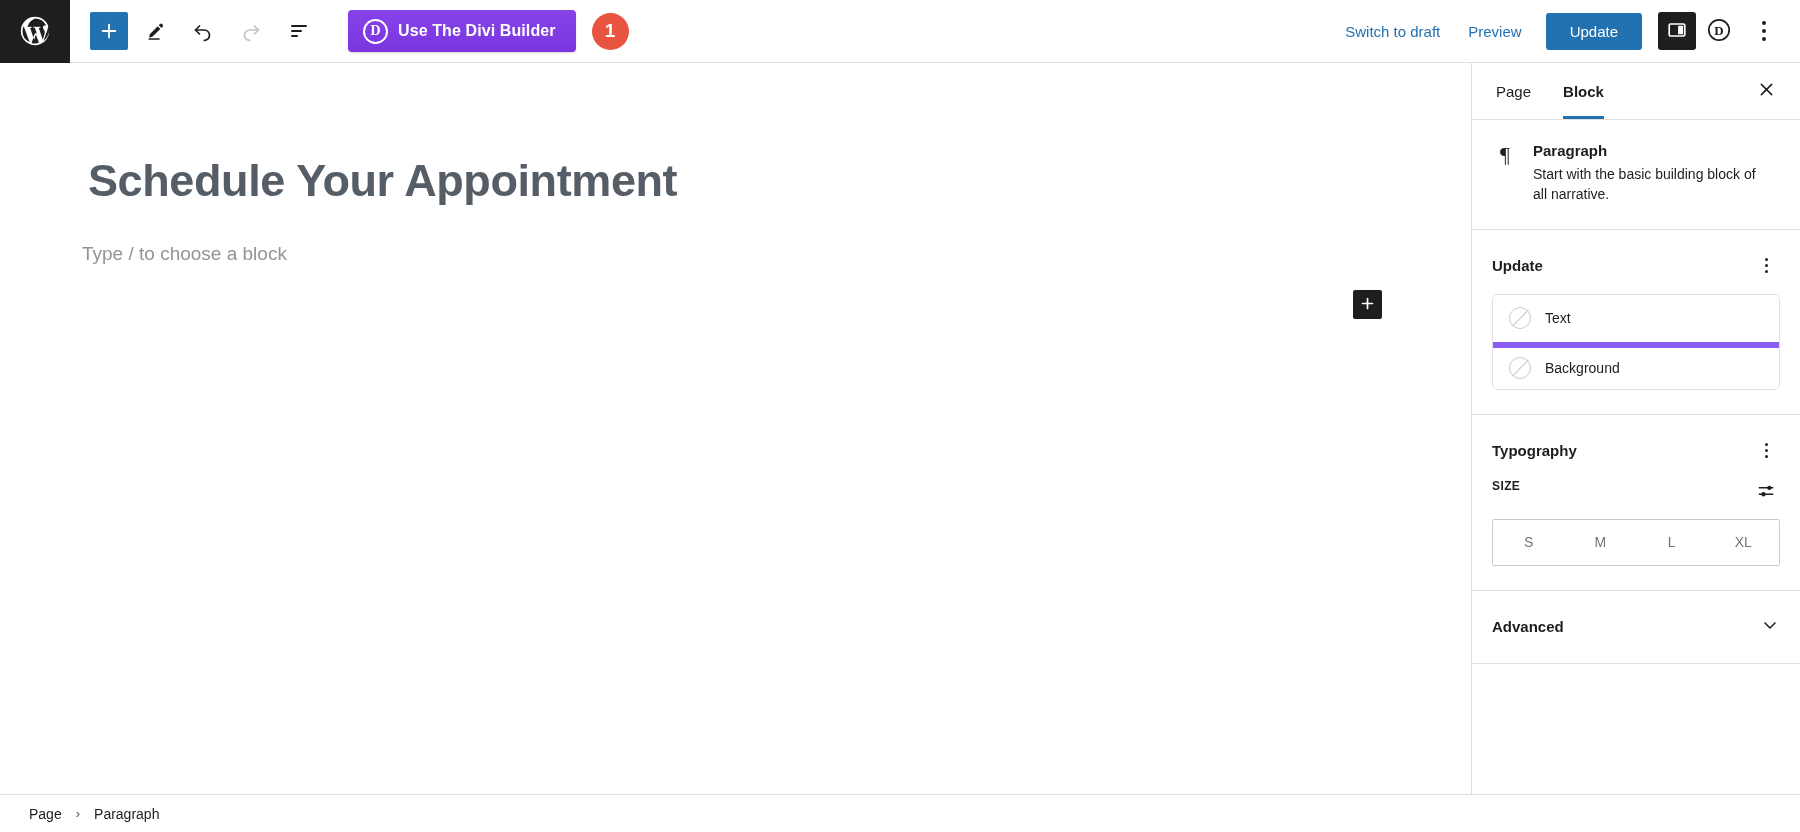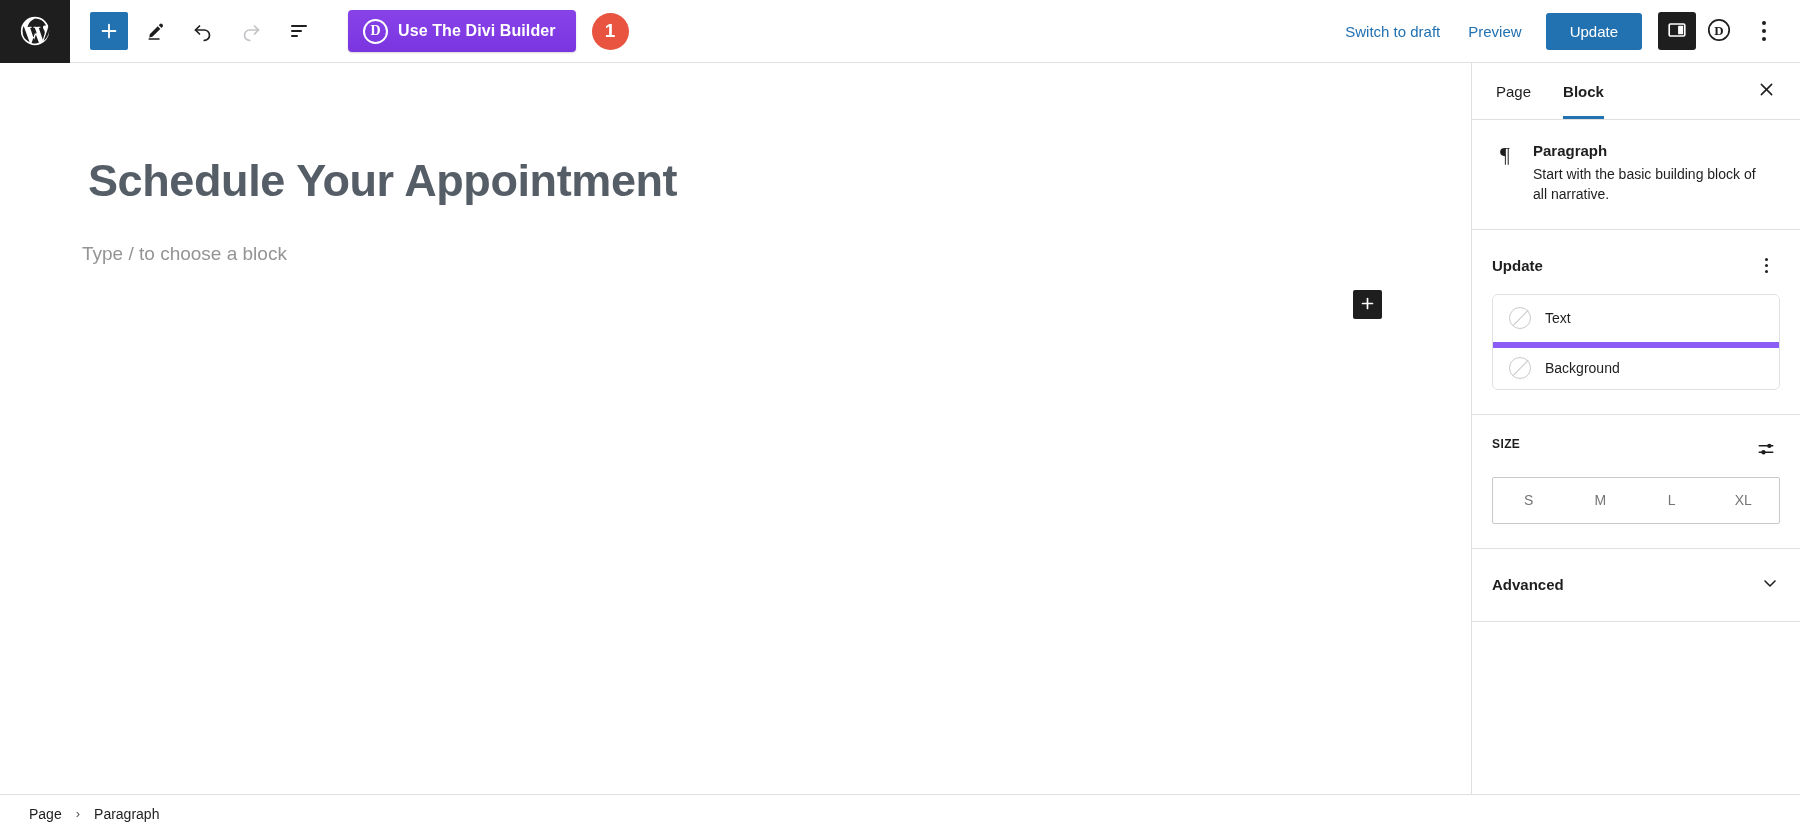--- a/index.html
+++ b/index.html
@@ -590,20 +590,28 @@
             <span class="color-label">Text</span>
           </div>
           <div class="color-row">
             <span class="swatch-none"></span>
             <span class="color-label">Background</span>
           </div>
         </div>
       </div>
 
       <div class="sb-section">
+        <div class="sec-head">
+          <span class="sec-title">Typography</span>
+          <button class="sec-kebab" title="Typography options">
+            <i></i>
+            <i></i>
+            <i></i>
+          </button>
+        </div>
 
         <div class="size-head">
           <span class="size-label">SIZE</span>
           <button class="size-custom-btn" title="Set custom size">
             <span>
               <svg width="20" height="20" viewBox="0 0 24 24" fill="currentColor" aria-hidden="true">
                 <rect x="3" y="7.2" width="18" height="1.9" rx="0.9"></rect>
                 <circle cx="16" cy="8.15" r="2.6"></circle>
                 <rect x="3" y="14.9" width="18" height="1.9" rx="0.9"></rect>
                 <circle cx="9" cy="15.85" r="2.6"></circle>

